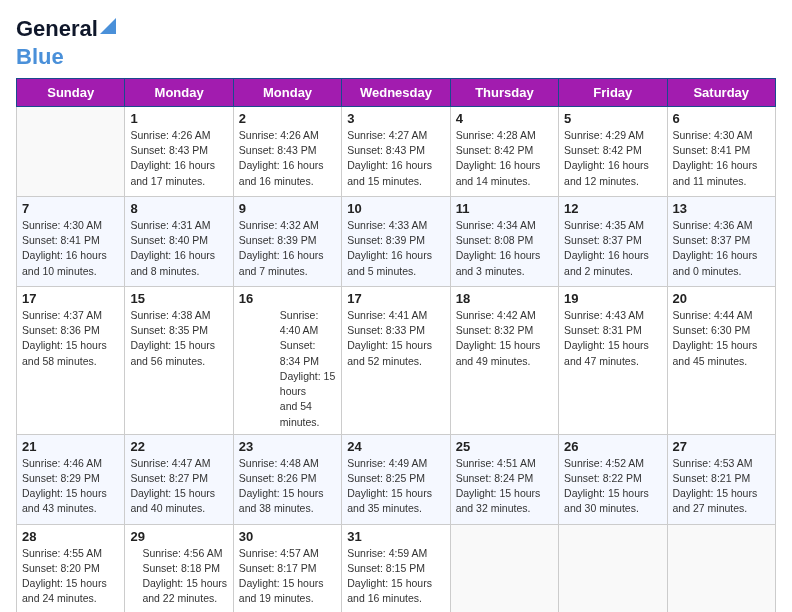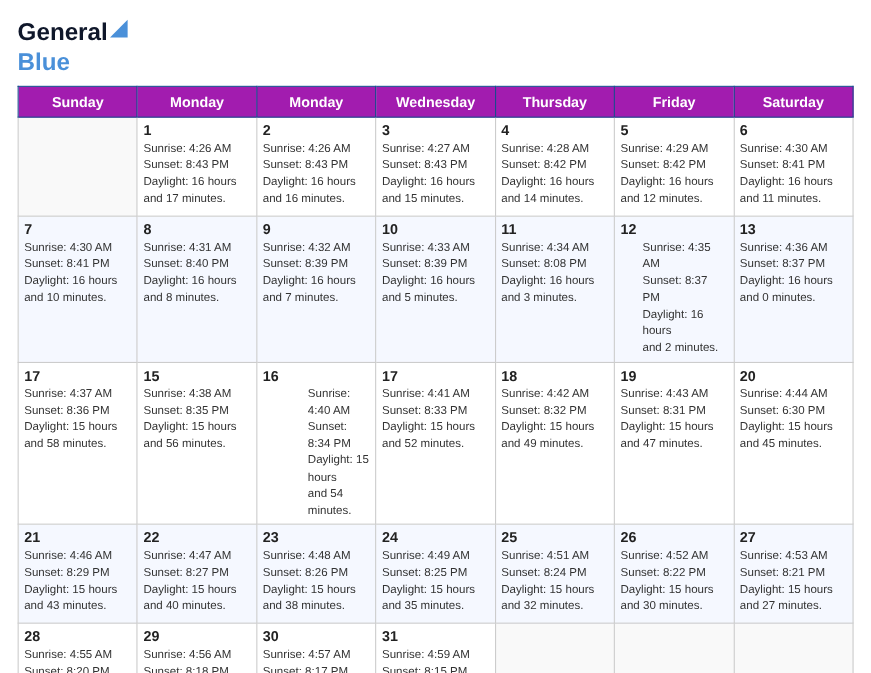--- a/index.html
+++ b/index.html
@@ -185,21 +185,21 @@
         </td>
         <td>
           <span class="day-num">11</span>
           <div class="day-info" style="white-space: pre-line;">Sunrise: 4:34 AM
 Sunset: 8:08 PM
 Daylight: 16 hours
 and 3 minutes.</div>
         </td>
         <td>
           <span class="day-num">12</span>
-          <div class="day-info" style="white-space: pre-line; margin-left: 20px;">Sunrise: 4:35 AM
+          <div class="day-info" style="white-space: pre-line;">Sunrise: 4:35 AM
 Sunset: 8:37 PM
 Daylight: 16 hours
 and 2 minutes.</div>
         </td>
         <td>
           <span class="day-num">13</span>
           <div class="day-info" style="white-space: pre-line;">Sunrise: 4:36 AM
 Sunset: 8:37 PM
 Daylight: 16 hours
 and 0 minutes.</div>
@@ -310,21 +310,21 @@
       <tr>
         <td>
           <span class="day-num">28</span>
           <div class="day-info" style="white-space: pre-line;">Sunrise: 4:55 AM
 Sunset: 8:20 PM
 Daylight: 15 hours
 and 24 minutes.</div>
         </td>
         <td>
           <span class="day-num">29</span>
-          <div class="day-info" style="white-space: pre-line;">Sunrise: 4:56 AM
+          <div class="day-info" style="white-space: pre-line; margin-left: 12px;">Sunrise: 4:56 AM
 Sunset: 8:18 PM
 Daylight: 15 hours
 and 22 minutes.</div>
         </td>
         <td>
           <span class="day-num">30</span>
           <div class="day-info" style="white-space: pre-line;">Sunrise: 4:57 AM
 Sunset: 8:17 PM
 Daylight: 15 hours
 and 19 minutes.</div>

